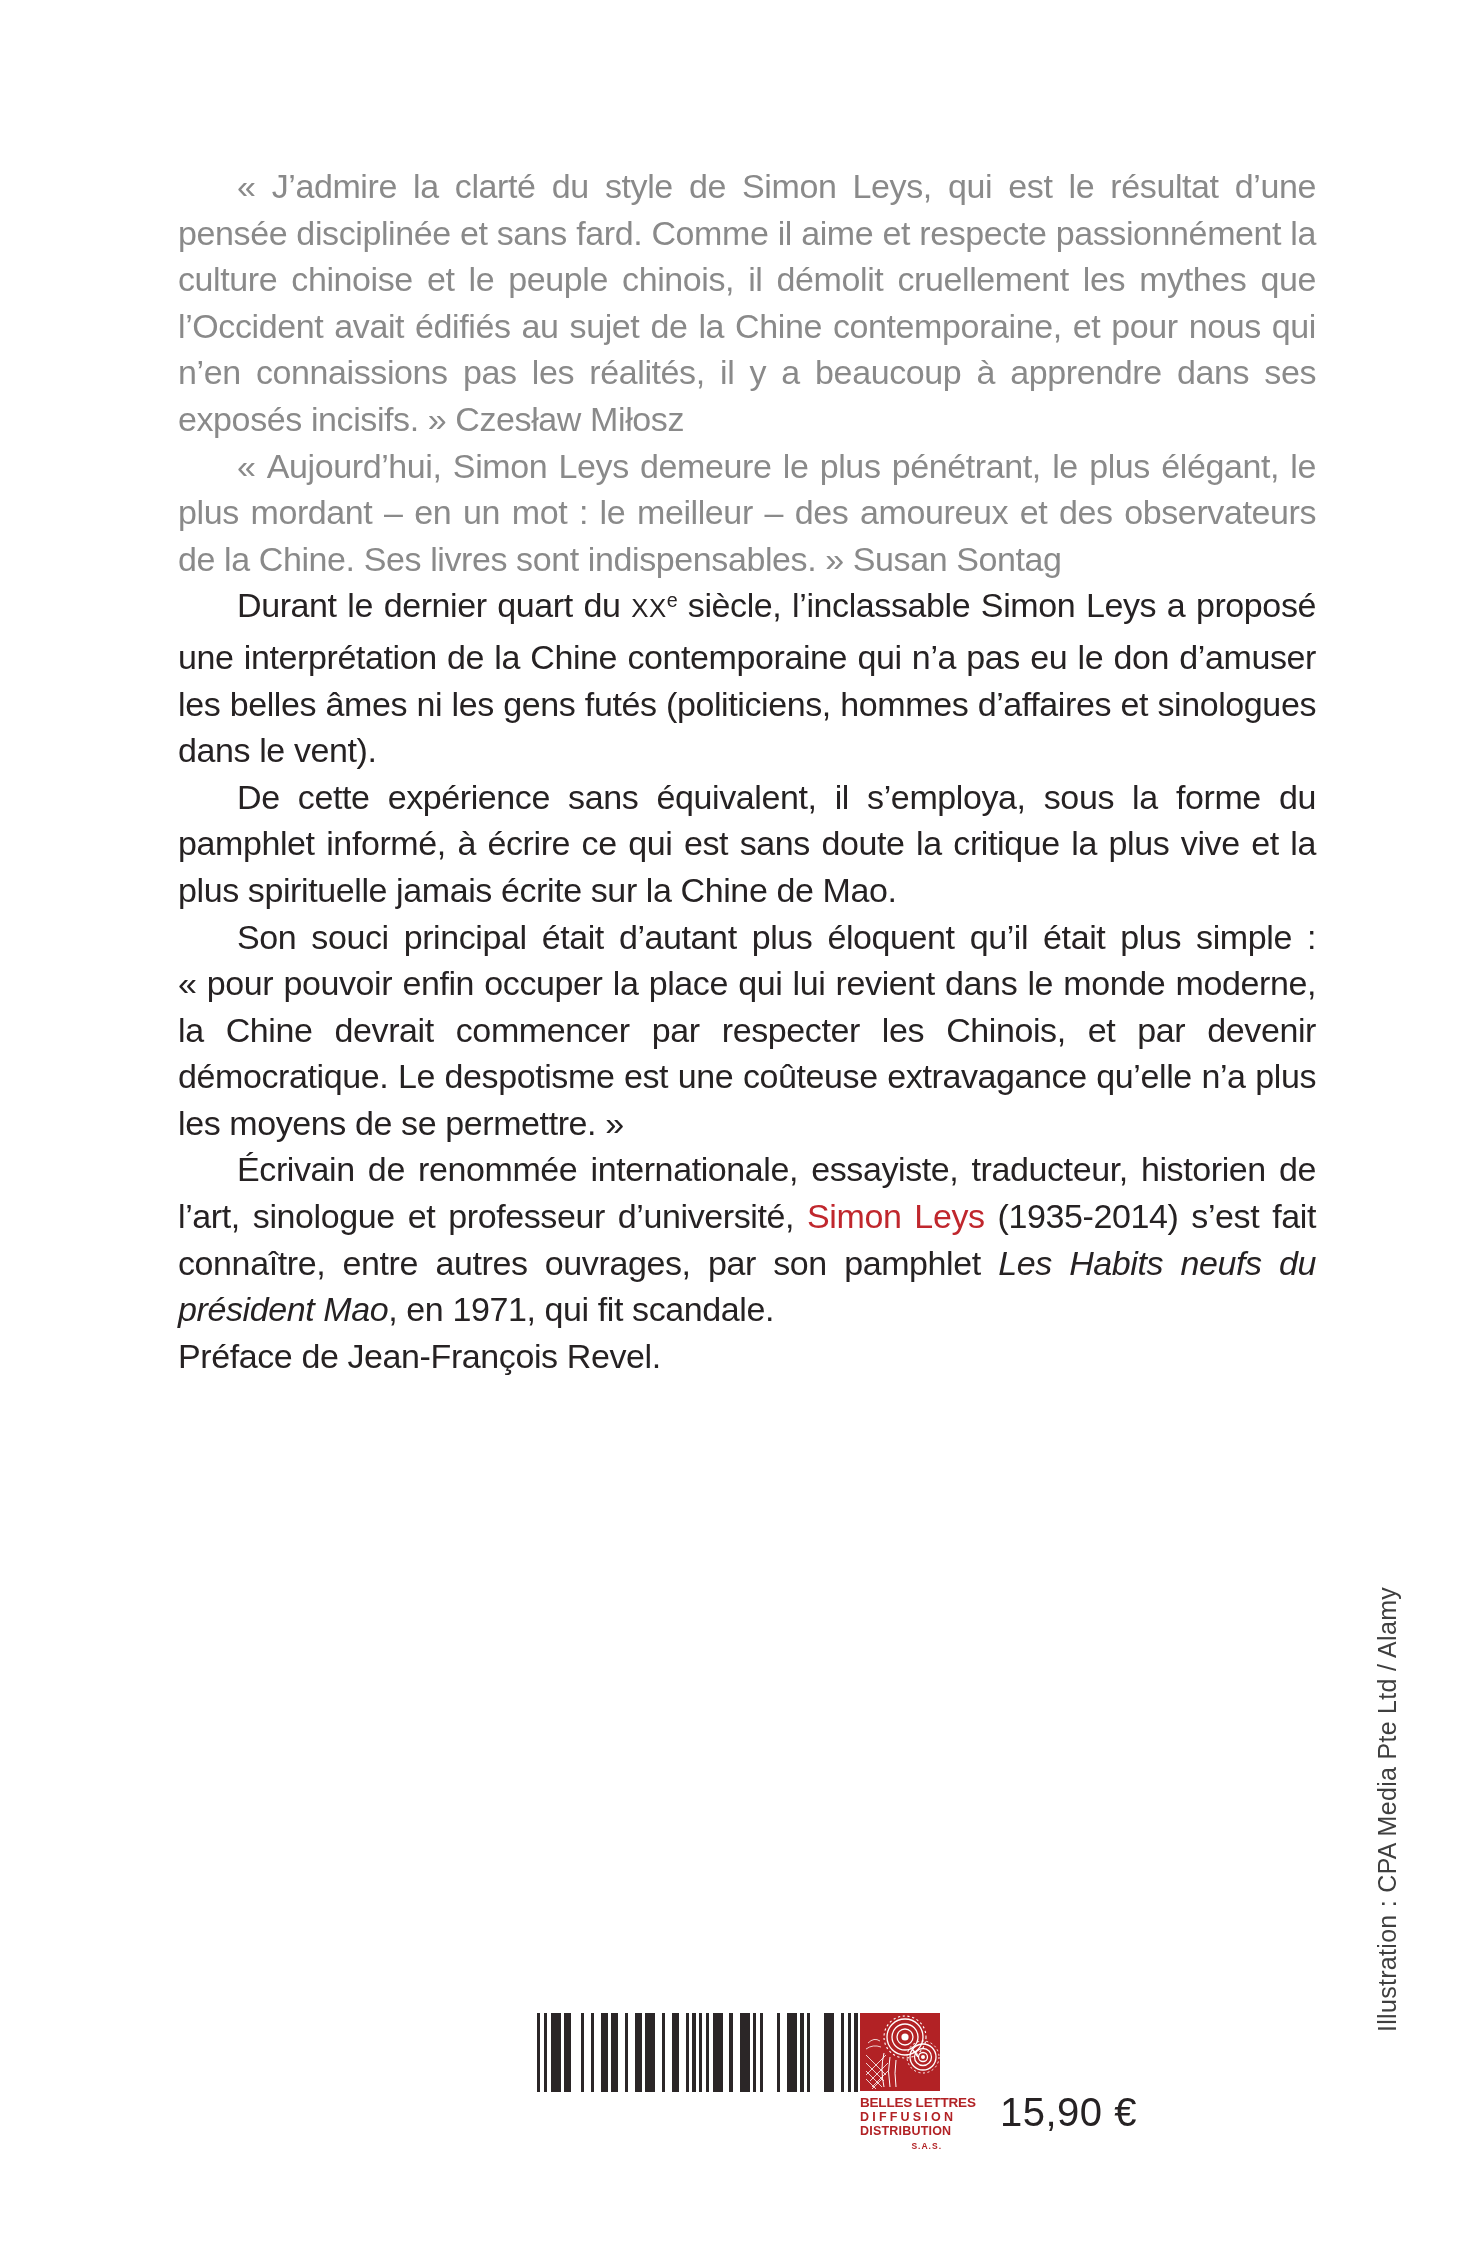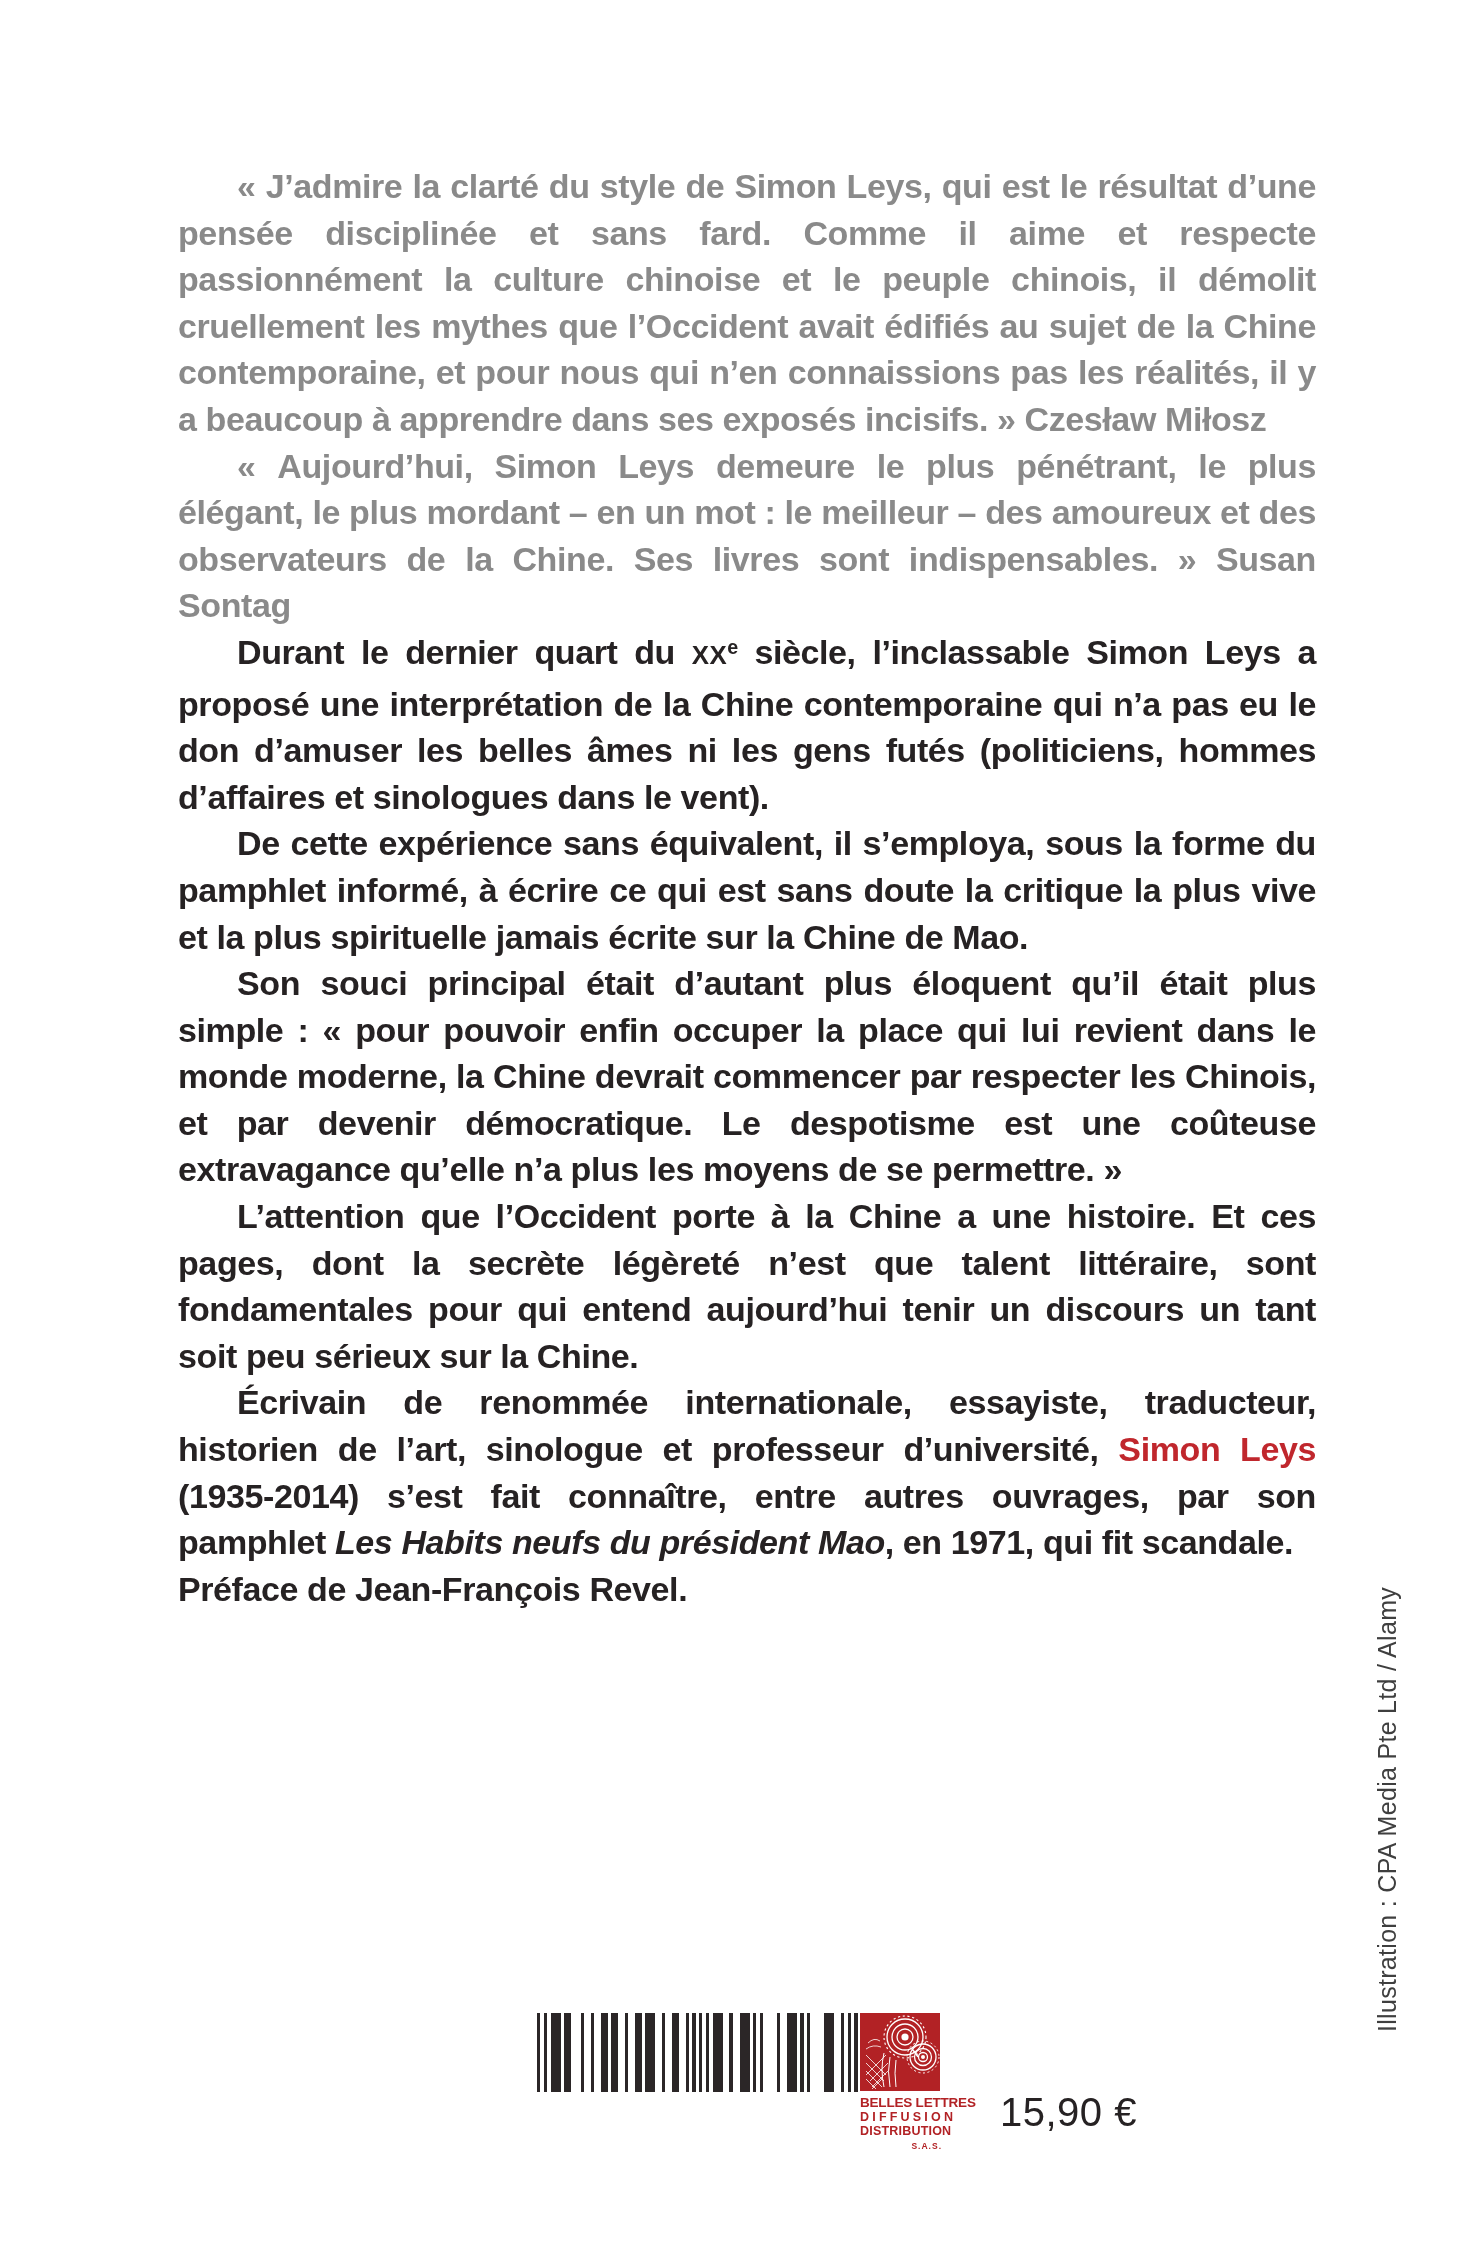--- a/index.html
+++ b/index.html
@@ -3,21 +3,21 @@
 <meta charset="utf-8">
 <style>
   html,body { margin:0; padding:0; background:#e8e8e8; }
   .page {
     position:relative; width:1476px; height:2244px; background:#ffffff;
     font-family:"Liberation Sans", sans-serif; overflow:hidden; margin:0 auto;
   }
   .textblock {
     position:absolute; left:178px; top:163px; width:1138px;
     font-size:34px; line-height:46.6px; letter-spacing:-0.4px;
-    text-align:justify; color:#262223;font-weight:bold;
+    text-align:justify; color:#262223;
   }
   .textblock p { margin:0; text-indent:59px; }
   .quote { color:#8a8a8a; }
   .gap-top { margin-top:40px; }
   .gap-top-lg { margin-top:46px; }
   .no-indent { text-indent:0 !important; }
   .century { font-size:0.76em; letter-spacing:0.5px; }
   .sup { font-size:0.58em; position:relative; top:-0.5em; }
   .accent { color:#c0272d; }
   .italic { font-style:italic; }
@@ -60,21 +60,20 @@
 
     <p class="quote gap-top">«&nbsp;Aujourd’hui, Simon Leys demeure le plus pénétrant, le plus élégant, le plus mordant – en un mot&nbsp;: le meilleur – des amoureux et des observateurs de la Chine. Ses livres sont indispensables.&nbsp;» Susan Sontag</p>
 
     <p class="gap-top"><span>Durant le dernier quart du </span><span class="century">XX</span><span class="sup">e</span><span> siècle, l’inclassable Simon Leys a proposé une interprétation de la Chine contemporaine qui n’a pas eu le don d’amuser les belles âmes ni les gens futés (politiciens, hommes d’affaires et sinologues dans le vent).</span></p>
 
 
     <p>De cette expérience sans équivalent, il s’employa, sous la forme du pamphlet informé, à écrire ce qui est sans doute la critique la plus vive et la plus spirituelle jamais écrite sur la Chine de Mao.</p>
 
     <p>Son souci principal était d’autant plus éloquent qu’il était plus simple&nbsp;: «&nbsp;pour pouvoir enfin occuper la place qui lui revient dans le monde moderne, la Chine devrait commencer par respecter les Chinois, et par devenir démocratique. Le despotisme est une coûteuse extravagance qu’elle n’a plus les moyens de se permettre.&nbsp;»</p>
 
-    <p>L’attention que l’Occident porte à la Chine a une histoire. Et ces pages, dont la secrète légèreté n’est que talent littéraire, sont fondamentales pour qui entend aujourd’hui tenir un discours un tant soit peu sérieux sur la Chine.</p>
 
     <p class="gap-top"><span>Écrivain de renommée internationale, essayiste, traducteur, historien de l’art, sinologue et professeur d’université, </span><span class="accent">Simon Leys</span><span> (1935-2014) s’est fait connaître, entre autres ouvrages, par son pamphlet </span><span class="italic">Les Habits neufs du président Mao</span><span>, en 1971, qui fit scandale.</span></p>
 
     <p class="gap-top-lg no-indent">Préface de Jean-François Revel.</p>
 
   </div>
 
   <div class="barcode">
       <div class="m" style="flex: 1 1 0%; background: rgb(43, 38, 39);"></div>
       <div class="m" style="flex: 1 1 0%;"></div>

